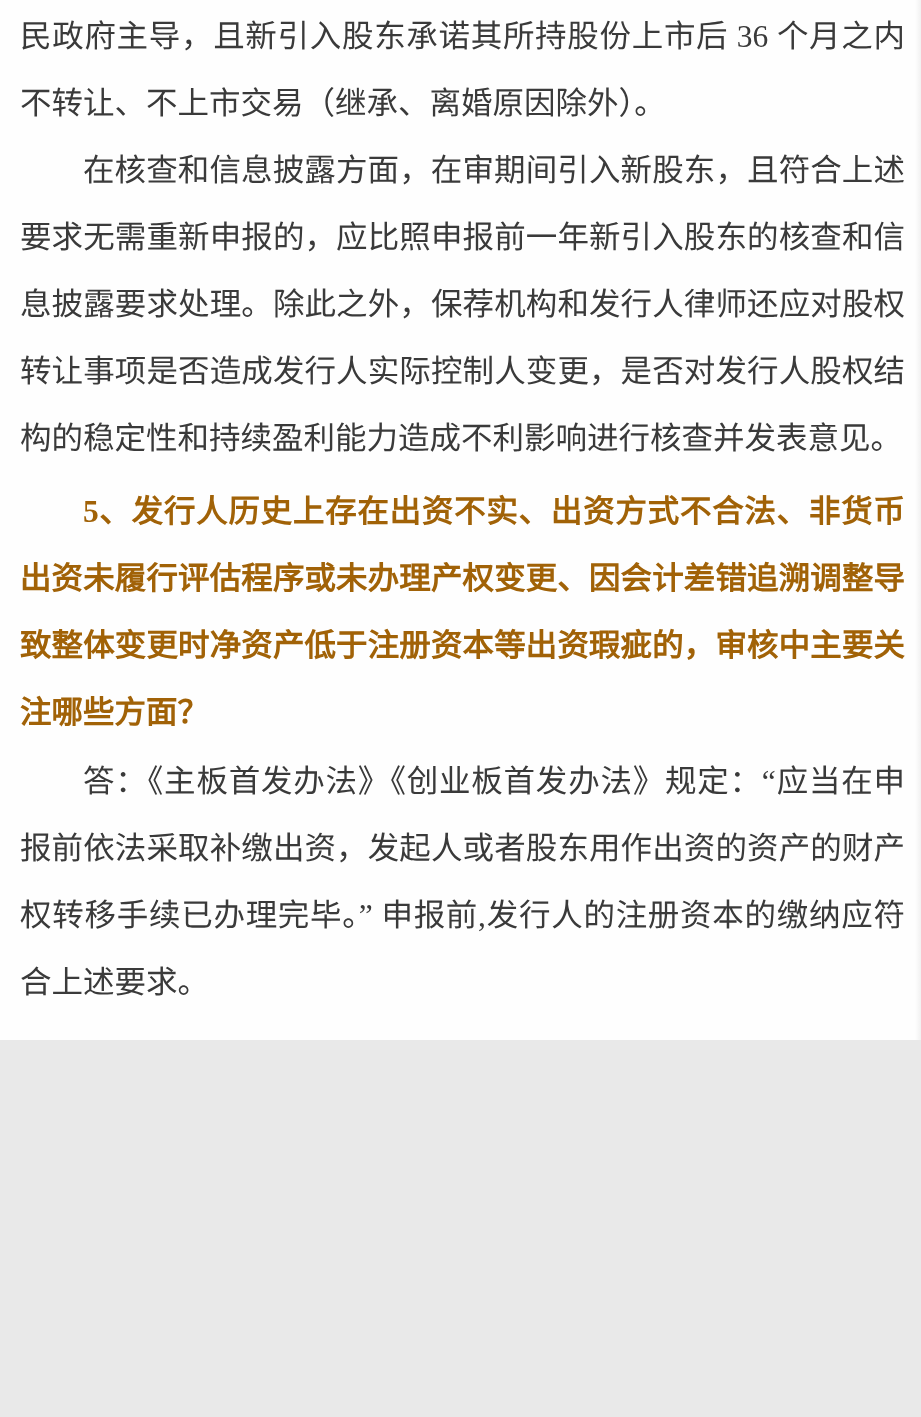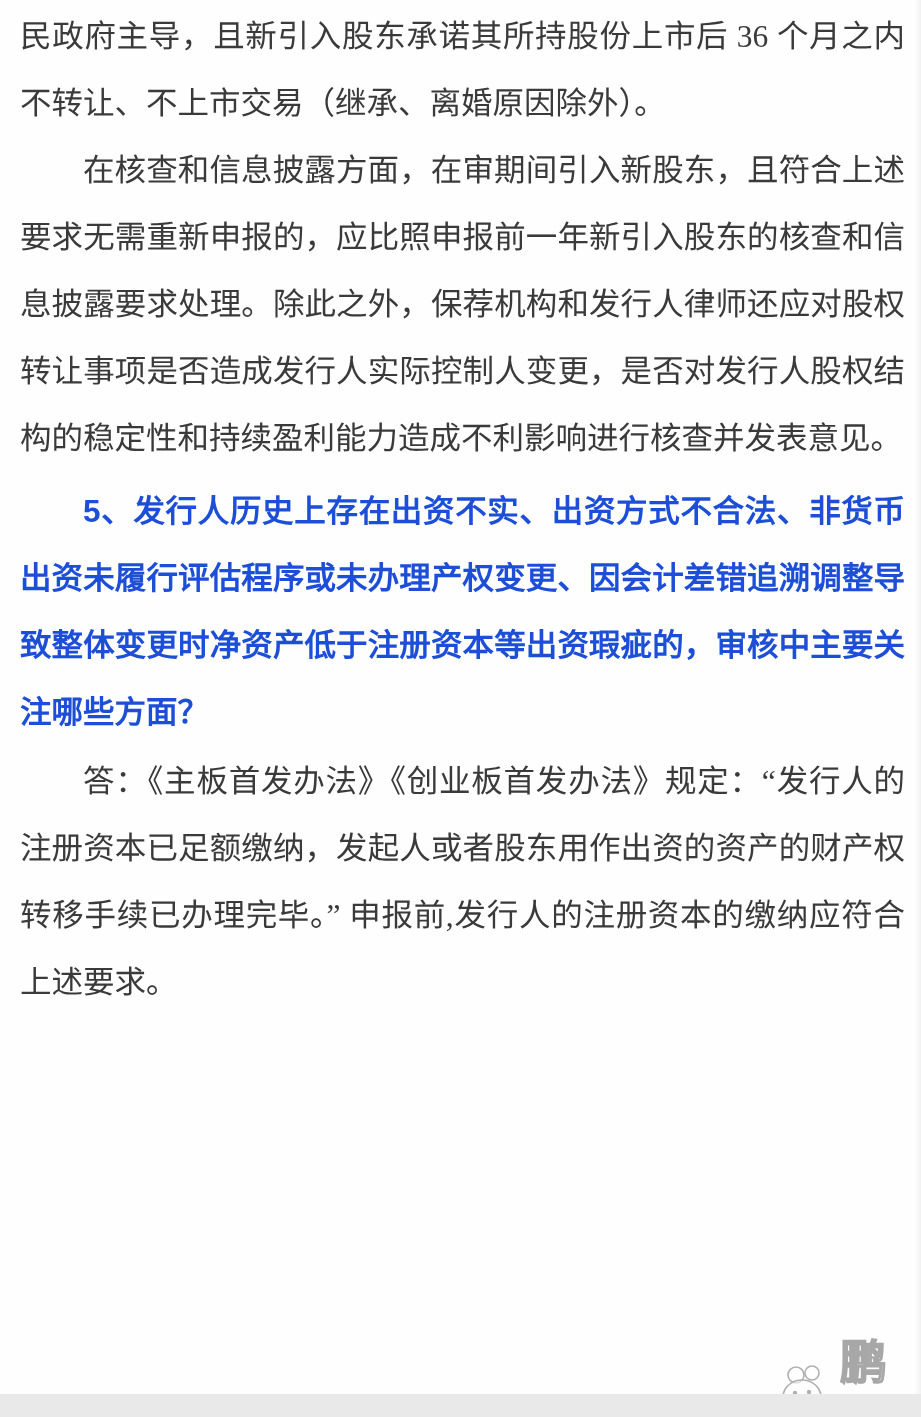--- a/index.html
+++ b/index.html
@@ -3,21 +3,21 @@
 <meta charset="utf-8">
 <style>
   html, body {
     margin: 0;
     padding: 0;
     background: #e9e9e9;
   }
   .page {
     position: relative;
     width: 921px;
-    height: 1394px;
+    height: 1040px;
     margin: 0 auto;
     background: #fefefe;
     overflow: hidden;
     box-sizing: border-box;
     padding: 3px 16px 0 20px;
     font-family: "Liberation Serif", "DejaVu Serif", serif;
   }
   .doc-body {
     width: 885px;
   }
@@ -29,23 +29,23 @@
     text-justify: inter-ideograph;
     line-break: strict;
     word-break: normal;
     margin: 0;
     letter-spacing: 0px;
   }
   .para.indent {
     text-indent: 2em;
   }
   .para.bold {
-    font-family: Liberation Sans, sans-serif;
+    font-family: Liberation Serif, serif;
     font-weight: 700;
-    color: #1d4ed8;
+    color: #a16207;
     margin-top: 6px;
     margin-bottom: 2px;
   }
   
   .scan-edge {
     position: absolute;
     top: 0;
     right: 0;
     width: 6px;
     height: 100%;
@@ -81,21 +81,21 @@
 </head>
 <body>
 
 <div class="page">
 
   <div class="doc-body">
 
   <p class="para">民政府主导，且新引入股东承诺其所持股份上市后 36 个月之内不转让、不上市交易（继承、离婚原因除外）。</p>
       <p class="para indent">在核查和信息披露方面，在审期间引入新股东，且符合上述要求无需重新申报的，应比照申报前一年新引入股东的核查和信息披露要求处理。除此之外，保荐机构和发行人律师还应对股权转让事项是否造成发行人实际控制人变更，是否对发行人股权结构的稳定性和持续盈利能力造成不利影响进行核查并发表意见。</p>
       <p class="para indent bold">5、发行人历史上存在出资不实、出资方式不合法、非货币出资未履行评估程序或未办理产权变更、因会计差错追溯调整导致整体变更时净资产低于注册资本等出资瑕疵的，审核中主要关注哪些方面？</p>
-      <p class="para indent">答：《主板首发办法》《创业板首发办法》规定：“发行人的注册资本已足额缴纳，发起人或者股东用作出资的资产的财产权转移手续已办理完毕。” 申报前,发行人的注册资本的缴纳应符合上述要求。</p>
+      <p class="para indent">答：《主板首发办法》《创业板首发办法》规定：“应当在申报前依法采取补缴出资，发起人或者股东用作出资的资产的财产权转移手续已办理完毕。” 申报前,发行人的注册资本的缴纳应符合上述要求。</p>
     </div>
 
   <div class="scan-edge"></div>
 
   <div class="watermark">
     <span class="wm-mascot">
       <svg viewBox="0 0 64 62" width="64" height="62">
         <g fill="rgba(255,255,255,0.6)" stroke="#a8a8a8" stroke-width="1.6">
 
           <circle cx="24" cy="12" r="8"></circle>

